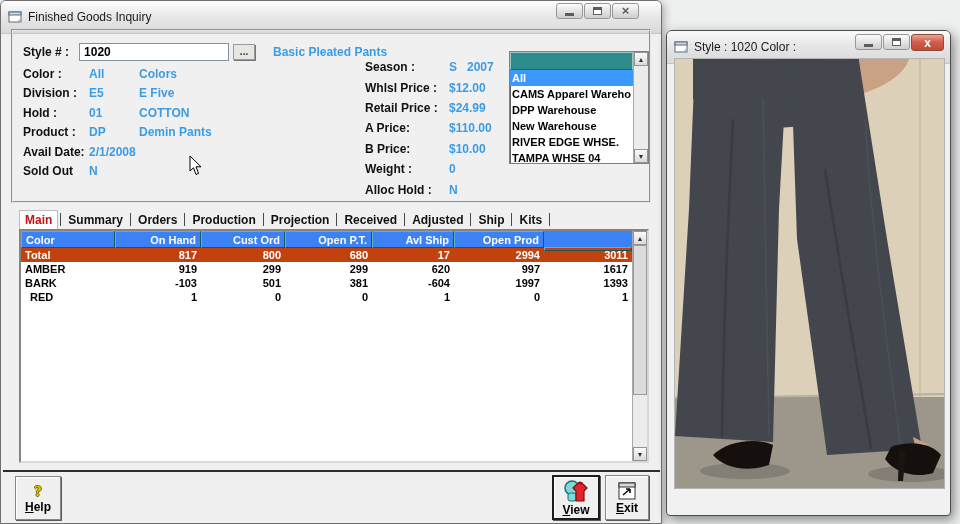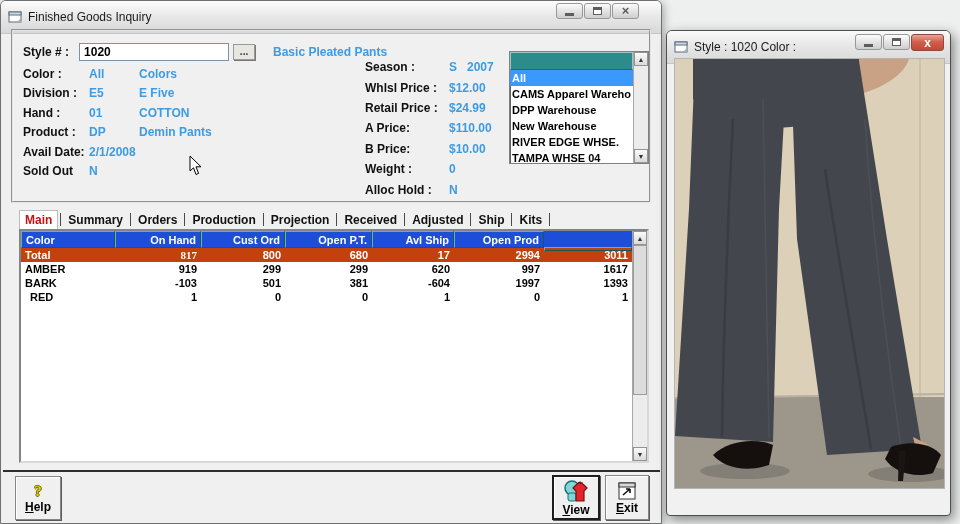--- a/index.html
+++ b/index.html
@@ -64,21 +64,21 @@
   .tabstrip { position:absolute; left:18px; top:209px; height:19px; width:632px;
     display:flex; align-items:center; }
   .tab { font:bold 12px "Liberation Sans",sans-serif; color:#111; padding:2px 5px; white-space:nowrap; }
   .tab.active { background:#fff; color:#c41414; border:1px solid #bdbdbd; border-bottom:none; }
   .tabsep { width:1px; height:13px; background:#4a4a4a; margin:0 2px; }
 
   
   .grid { position:absolute; left:18px; top:228px; width:630px; height:234px;
     background:#fff; border:2px inset #d8d8d8; display:flex; }
   .grid-main { flex:1; overflow:hidden; }
-  .grid-header { display:flex; height:17px; background:#1d4ed8; }
+  .grid-header { display:flex; height:17px; background:#3b82f6; }
   .gh-cell { color:#fff; font:bold 11px "Liberation Sans",sans-serif; padding:2px 4px 0 4px;
     border-right:1px solid #165959; border-left:1px solid #63b2b2; border-top:1px solid #63b2b2;
     border-bottom:1px solid #165959; white-space:nowrap; overflow:hidden; }
   .ta-r { text-align:right; } .ta-l { text-align:left; }
   .grid-row { display:flex; height:14px; }
   .gr-cell { font:bold 11px "Liberation Sans",sans-serif; color:#000; padding:1px 4px 0 4px;
     white-space:nowrap; overflow:hidden; }
   .grid-row.sel { background:#c2410c; }
   .grid-row.sel .gr-cell { color:#fff; }
 
@@ -144,21 +144,21 @@
           <div class="lbl l">Color :</div>
           <div class="blue c">All</div>
           <div class="blue">Colors</div>
         </div>
         <div class="frow">
           <div class="lbl l">Division :</div>
           <div class="blue c">E5</div>
           <div class="blue">E Five</div>
         </div>
         <div class="frow">
-          <div class="lbl l">Hand :</div>
+          <div class="lbl l">Hold :</div>
           <div class="blue c">01</div>
           <div class="blue">COTTON</div>
         </div>
         <div class="frow">
           <div class="lbl l">Product :</div>
           <div class="blue c">DP</div>
           <div class="blue">Demin Pants</div>
         </div>
         <div class="frow">
           <div class="lbl l">Avail Date:</div>
@@ -253,21 +253,21 @@
           <div class="gh-cell ta-r" style="width: 86px;">On Hand</div>
           <div class="gh-cell ta-r" style="width: 84px;">Cust Ord</div>
           <div class="gh-cell ta-r" style="width: 87px;">Open P.T.</div>
           <div class="gh-cell ta-r" style="width: 82px;">Avl Ship</div>
           <div class="gh-cell ta-r" style="width: 90px;">Open Prod</div>
           <div class="gh-cell ta-r" style="width: 86px; flex: 1 1 0%; margin-top: 16px;">Avl Sell</div>
         </div>
       <div id="grid-body">
           <div class="grid-row sel">
             <div class="gr-cell ta-l" style="width: 94px;">Total</div>
-            <div class="gr-cell ta-r" style="width: 86px; font-family: Liberation Serif, serif;">817</div>
+            <div class="gr-cell ta-r" style="width: 86px;">817</div>
             <div class="gr-cell ta-r" style="width: 84px;">800</div>
             <div class="gr-cell ta-r" style="width: 87px;">680</div>
             <div class="gr-cell ta-r" style="width: 82px;">17</div>
             <div class="gr-cell ta-r" style="width: 90px;">2994</div>
             <div class="gr-cell ta-r" style="width: 86px; flex: 1 1 0%;">3011</div>
           </div>
           <div class="grid-row">
             <div class="gr-cell ta-l" style="width: 94px;">AMBER</div>
             <div class="gr-cell ta-r" style="width: 86px;">919</div>
             <div class="gr-cell ta-r" style="width: 84px;">299</div>

